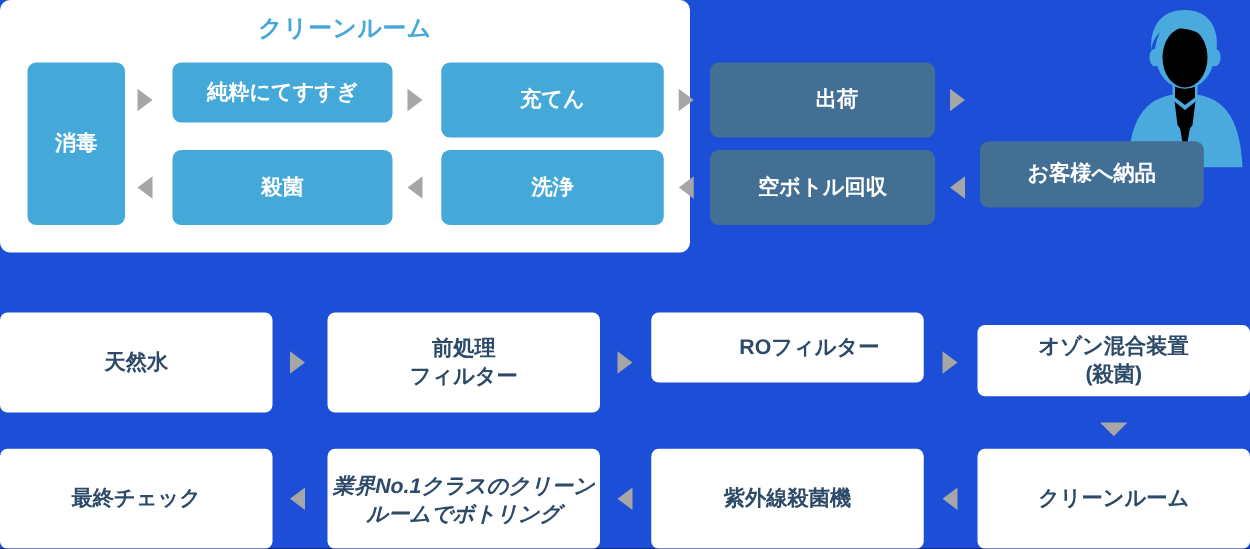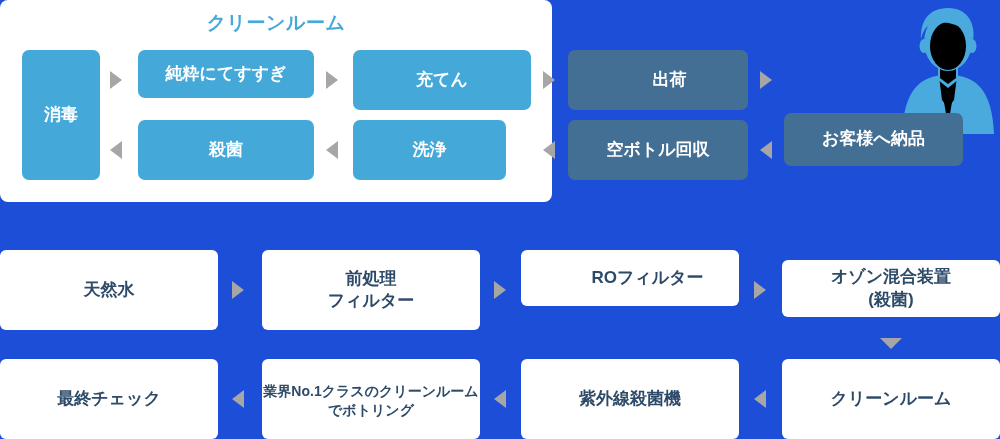--- a/index.html
+++ b/index.html
@@ -63,25 +63,26 @@
     font-weight: bold;
   }
   .box-white {
     background: #ffffff;
     color: #2d4a68;
     font-size: 17px;
     font-weight: bold;
     border-radius: 6px;
   }
   .box-white .sub {
-    font-size: 14px;
+    font-size: 17px;
     font-weight: bold;
     line-height: 1.35;
     margin-top: 3px;
     color: #2d4a68;
+    font-style: italic;
   }
   .box-white .main {
     display: block;
   }
 
   
   .arrow {
     position: absolute;
     width: 0;
     height: 0;
@@ -136,21 +137,21 @@
     <span>殺菌</span>
   </div>
 
   <div class="arrow arrow-right" style="left:326px; top:71px;"></div>
   <div class="arrow arrow-left" style="left:326px; top:141px;"></div>
 
   <div class="box box-light" style="left:353px; top:50px; width:178px; height:60px;">
     <span>充てん</span>
   </div>
 
-  <div class="box box-light" style="left:353px; top:120px; width:153px; height:60px;">
+  <div class="box box-light" style="left:353px; top:120px; width:178px; height:60px;">
     <span>洗浄</span>
   </div>
 
   <div class="arrow arrow-right" style="left:543px; top:71px;"></div>
   <div class="arrow arrow-left" style="left:543px; top:141px;"></div>
 
   <div class="box box-dark" style="left:568px; top:50px; width:180px; height:60px;padding-left:23px;">
     <span>出荷</span>
   </div>
   <div class="box box-dark" style="left:568px; top:120px; width:180px; height:60px;">

